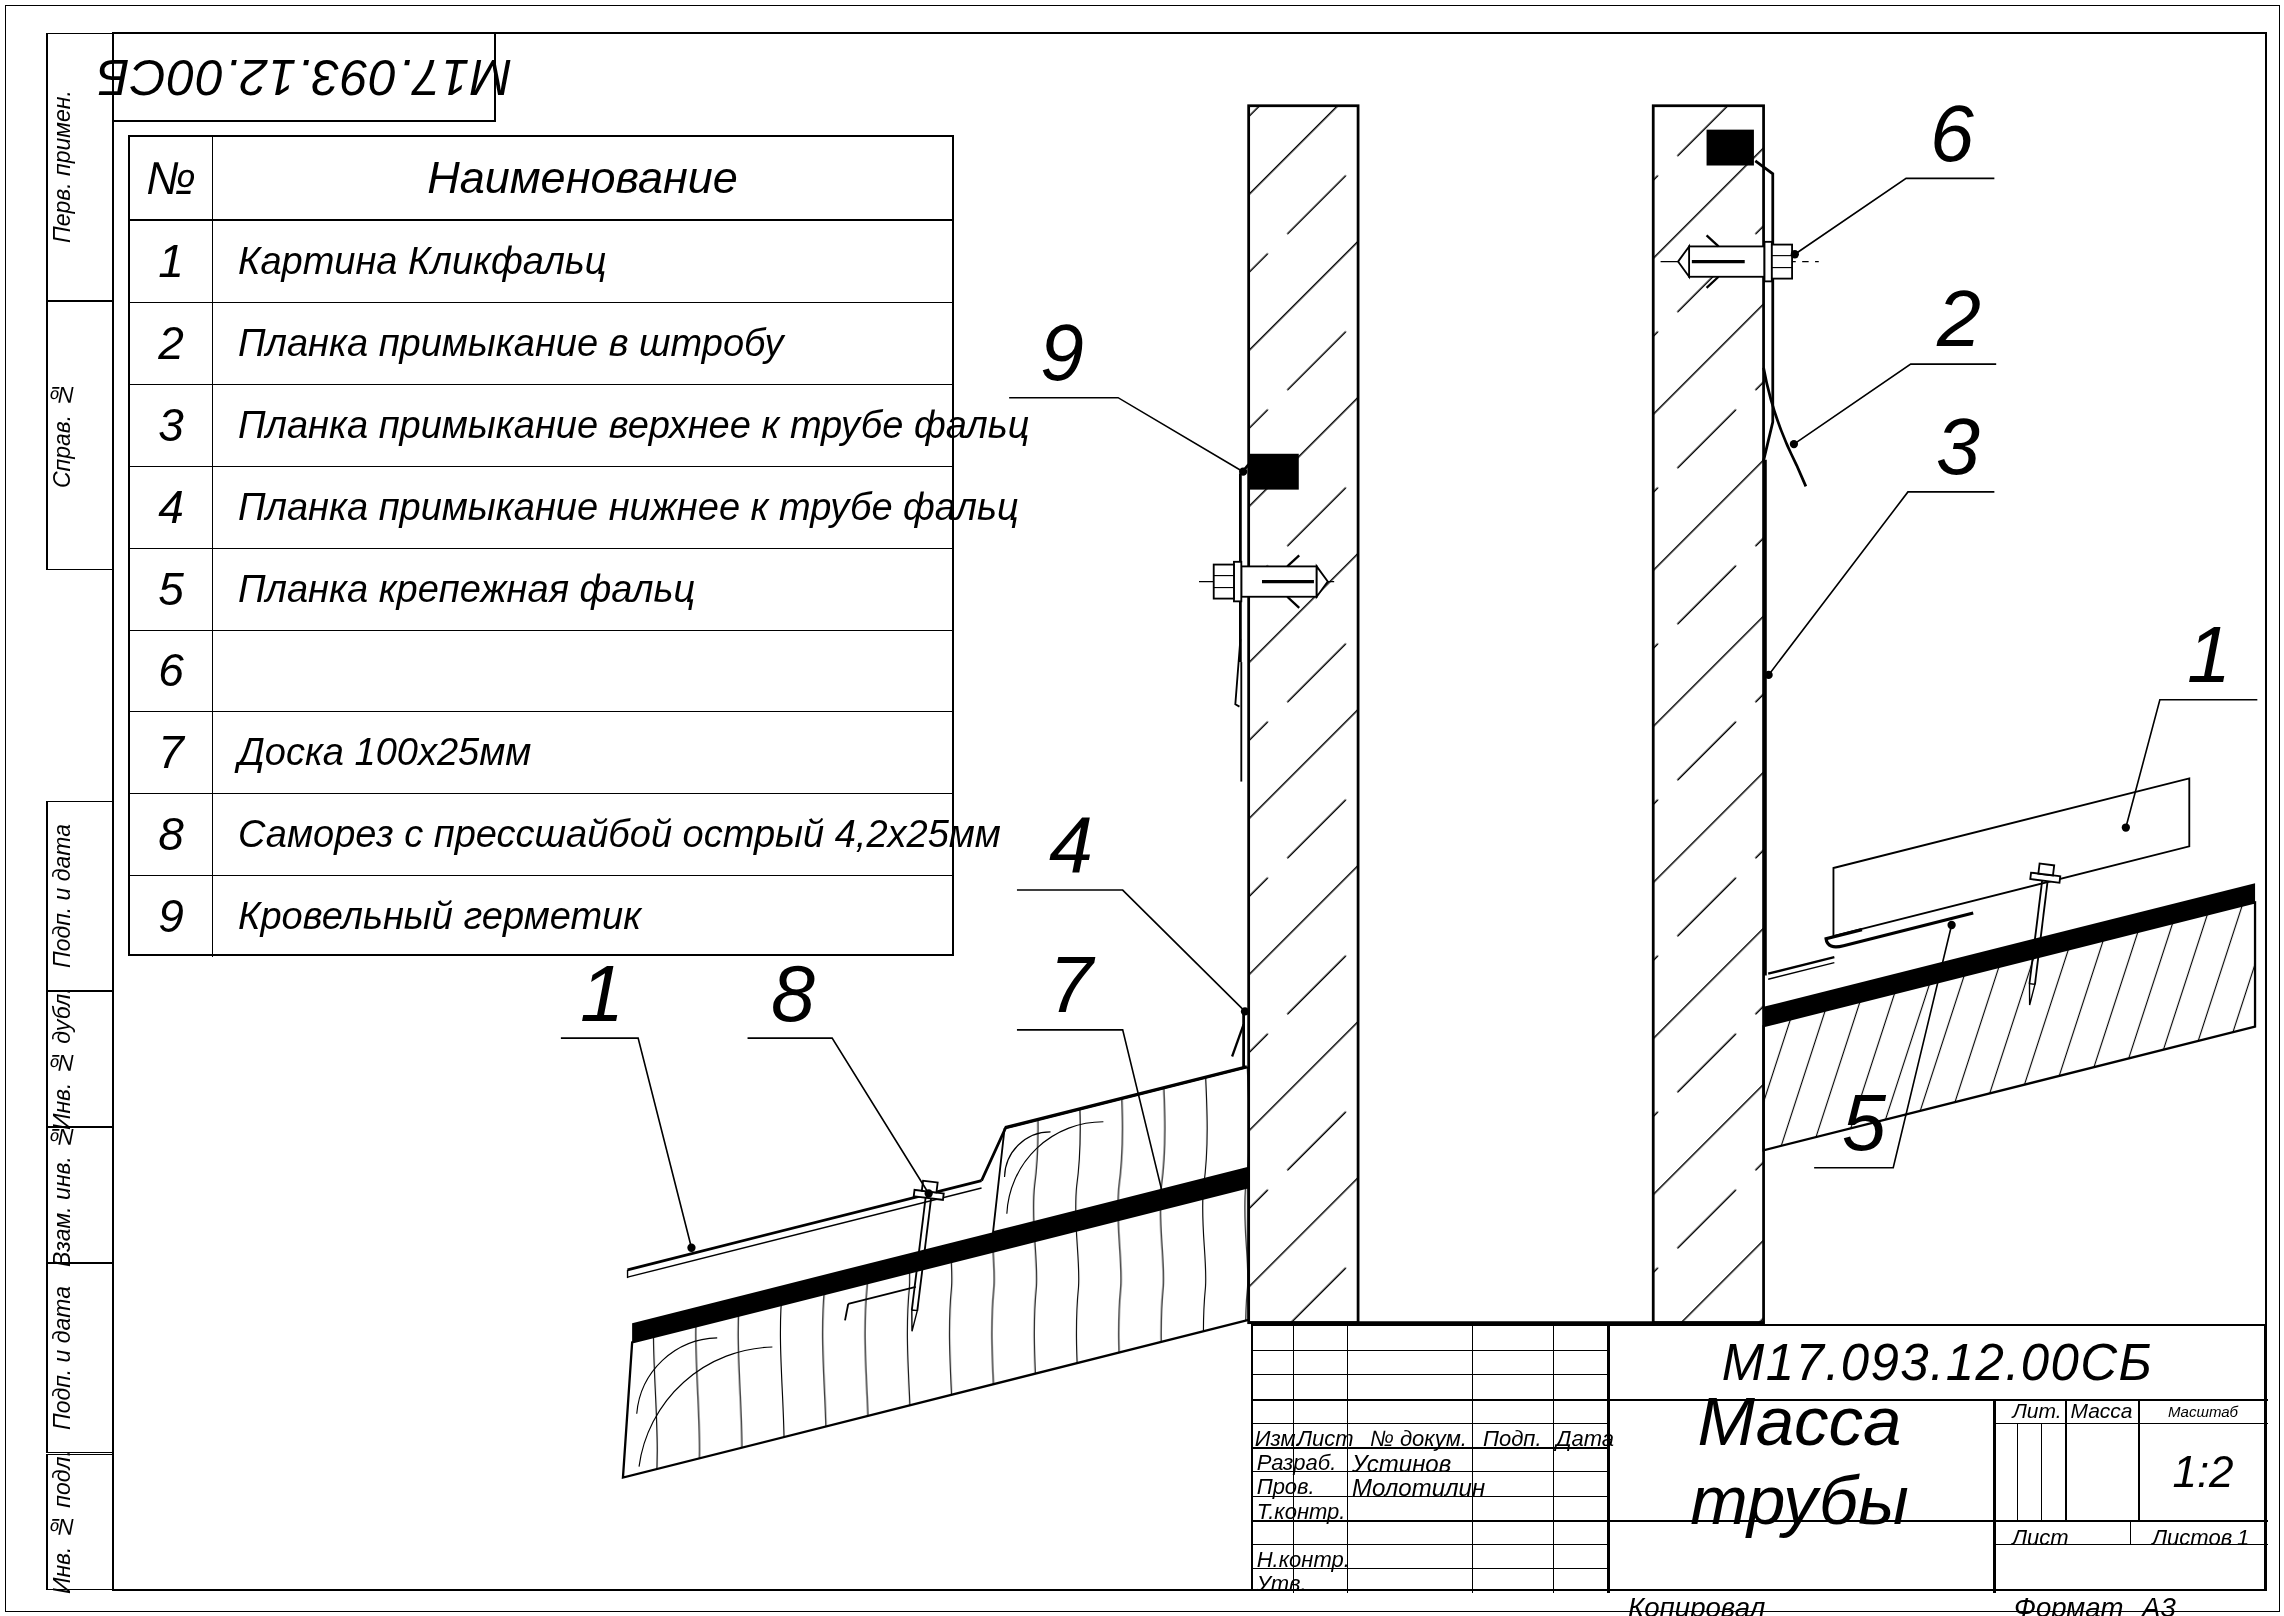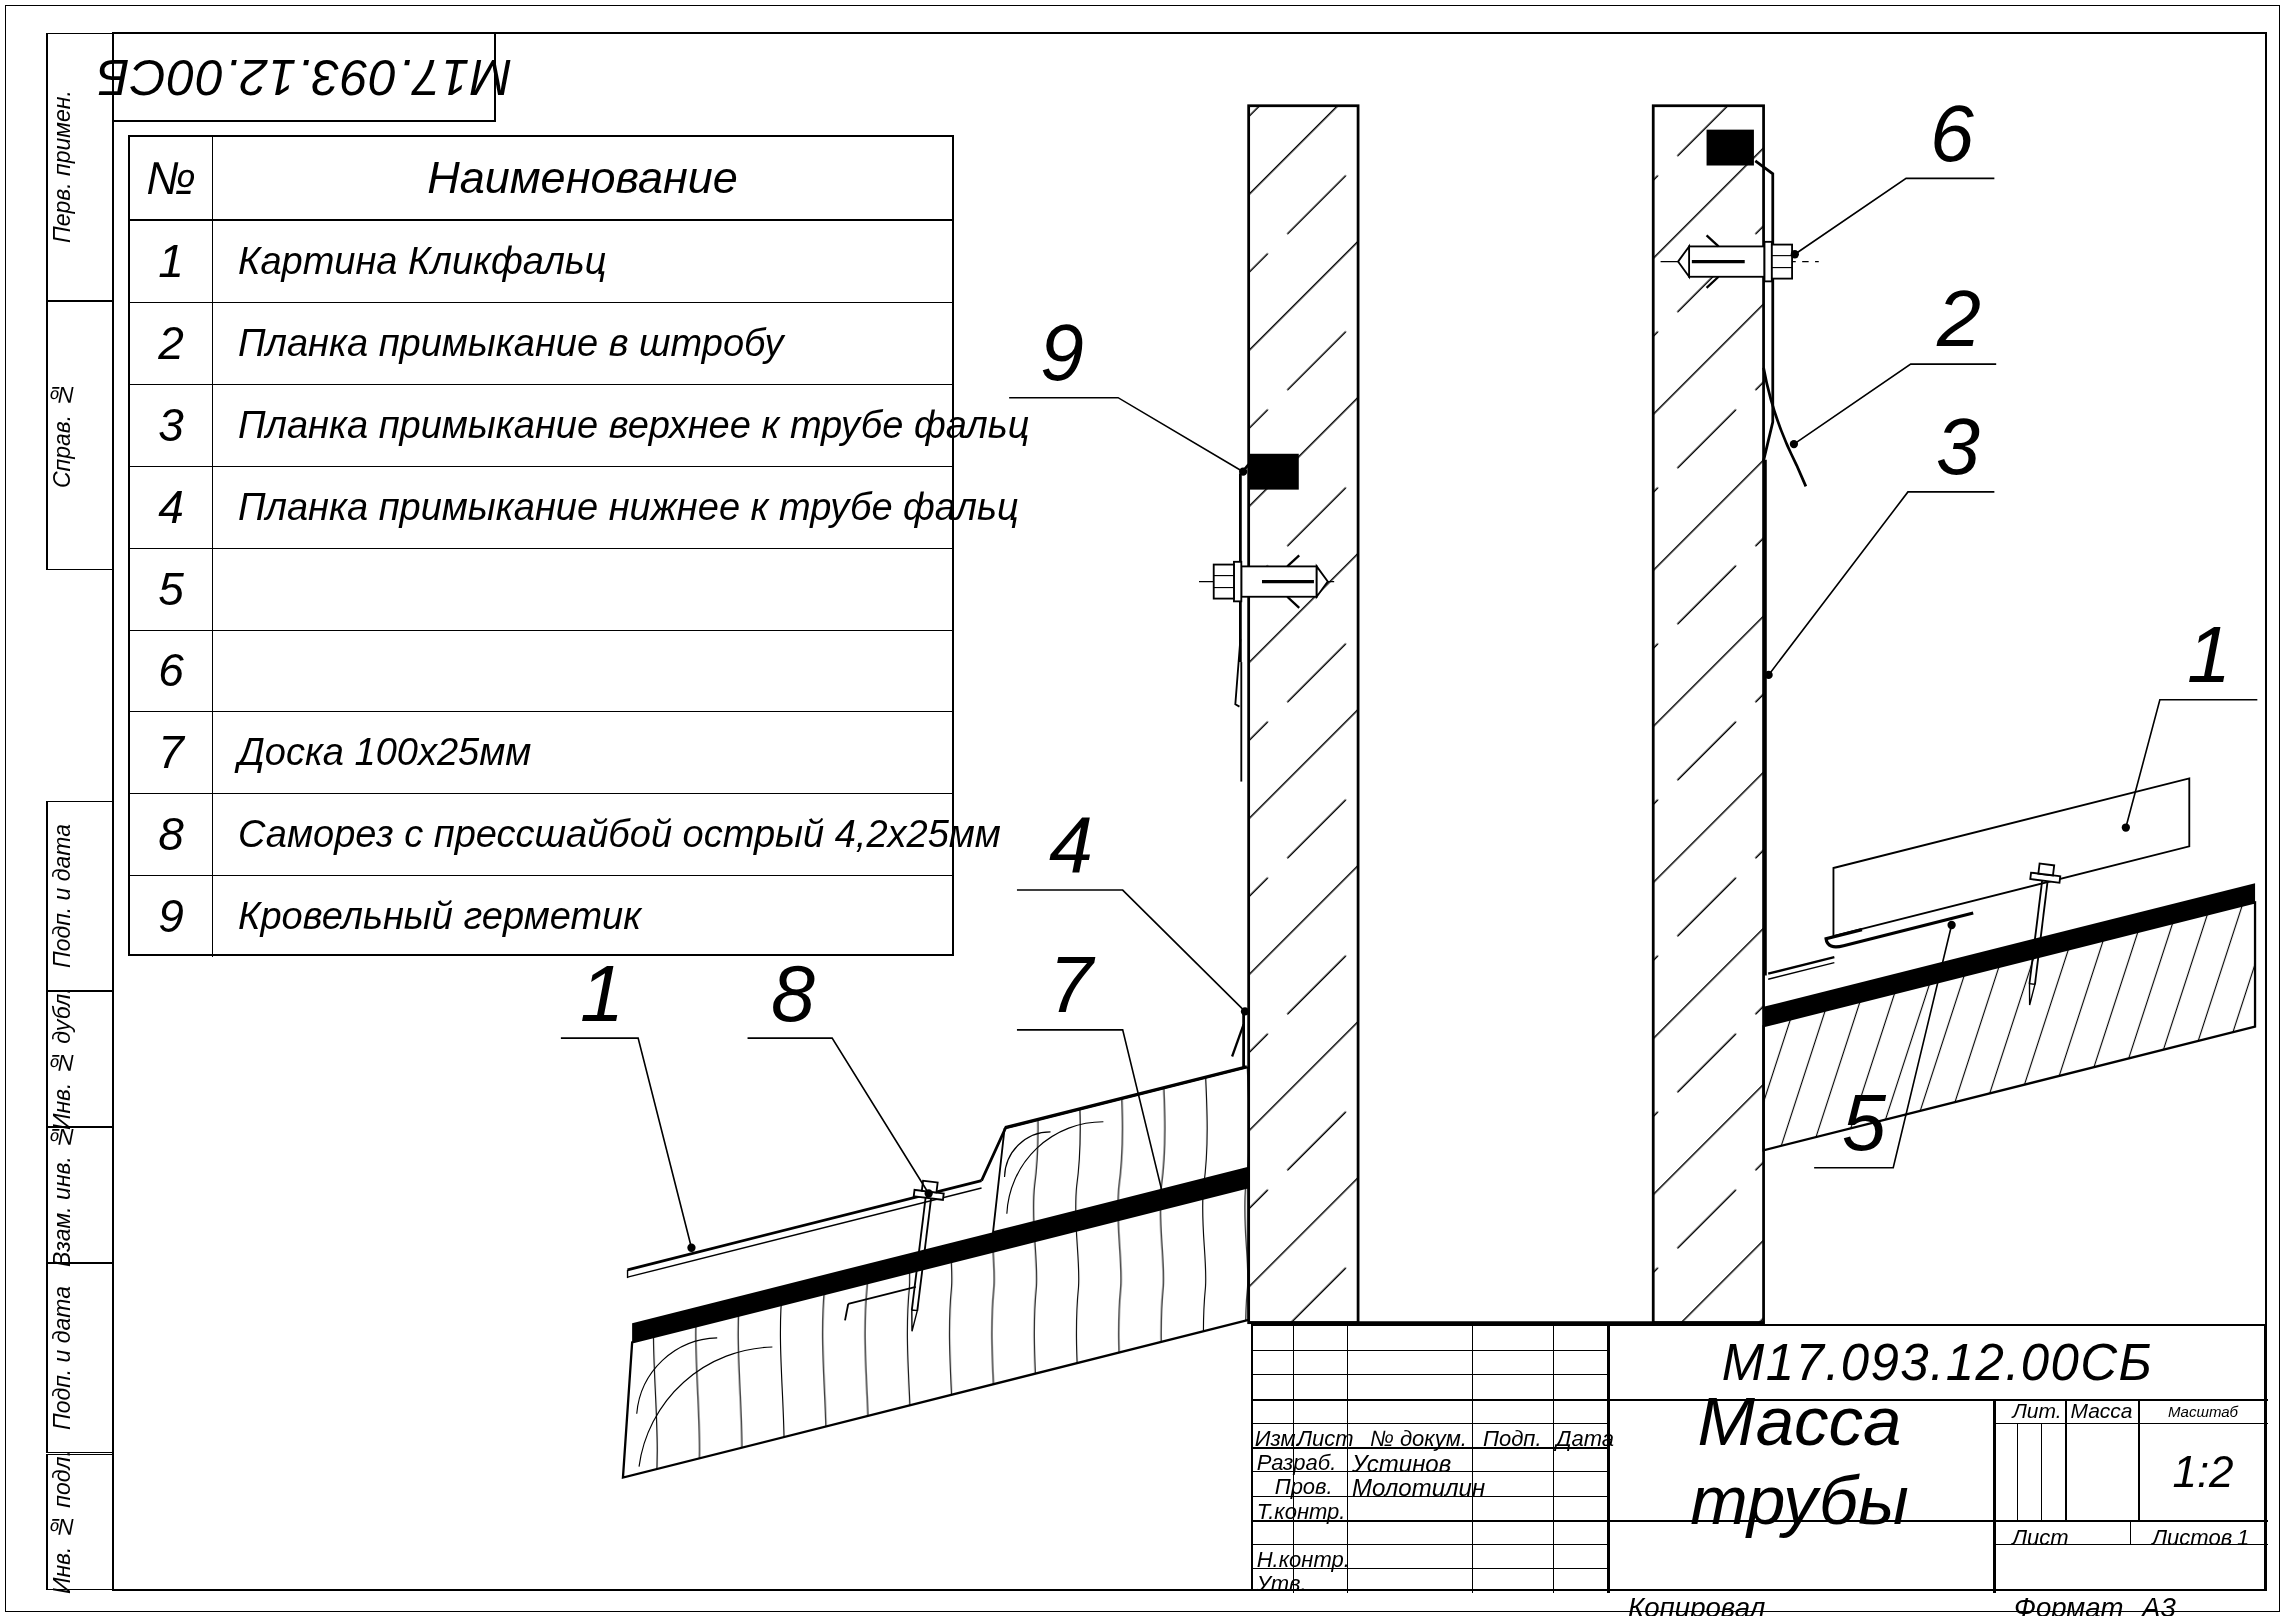--- a/index.html
+++ b/index.html
@@ -88,20 +88,21 @@
     <div class="prow" style="top:247px;">
       <div class="pnum it">3</div>
       <div class="pname it">Планка примыкание верхнее к трубе фальц</div>
       </div>
     <div class="prow" style="top:329px;">
       <div class="pnum it">4</div>
       <div class="pname it">Планка примыкание нижнее к трубе фальц</div>
       </div>
     <div class="prow" style="top:411px;">
       <div class="pnum it">5</div>
+      <div class="pname it">Планка крепежная фальц</div>
       </div>
     <div class="prow" style="top:492px;">
       <div class="pnum it">6</div>
       </div>
     <div class="prow" style="top:574px;">
       <div class="pnum it">7</div>
       <div class="pname it">Доска 100х25мм</div>
       </div>
     <div class="prow" style="top:656px;">
       <div class="pnum it">8</div>
@@ -277,21 +278,21 @@
     <div class="hl" style="left:0;top:242px;width:354px;height:1.4px;"></div>
 
     <div class="cellt it" style="left:1.8px;top:100px;">Изм.</div>
     <div class="cellt it" style="left:44px;top:100px;">Лист</div>
     <div class="cellt it" style="left:117px;top:100px;">№ докум.</div>
     <div class="cellt it" style="left:230px;top:100px;">Подп.</div>
     <div class="cellt it" style="left:303px;top:100px;">Дата</div>
 
     <div class="cellt it" style="left:3.7px;top:124px;">Разраб.</div>
     <div class="cellt it" style="left:99px;top:124px;font-size:24px;">Устинов</div>
-    <div class="cellt it" style="left:3.7px;top:148px;margin-left:18px;">Пров.</div>
+    <div class="cellt it" style="left:3.7px;top:148px;">Пров.</div>
     <div class="cellt it" style="left:99px;top:148px;font-size:24px;">Молотилин</div>
     <div class="cellt it" style="left:3.7px;top:173px;">Т.контр.</div>
     <div class="cellt it" style="left:3.7px;top:221px;">Н.контр.</div>
     <div class="cellt it" style="left:3.7px;top:245px;">Утв.</div>
 
     <div class="abs ctr it" style="left:354px;top:0;width:661px;height:73px;font-size:51px;letter-spacing:1.4px;">М17.093.12.00СБ</div>
 
     <div class="abs ctr it" style="left:354px;top:75px;width:385px;height:119px;font-size:69px;">Масса трубы</div>
 
     <div class="abs ctr it" style="left:740px;top:73px;width:88px;height:24.4px;font-size:21px;">Лит.</div>

